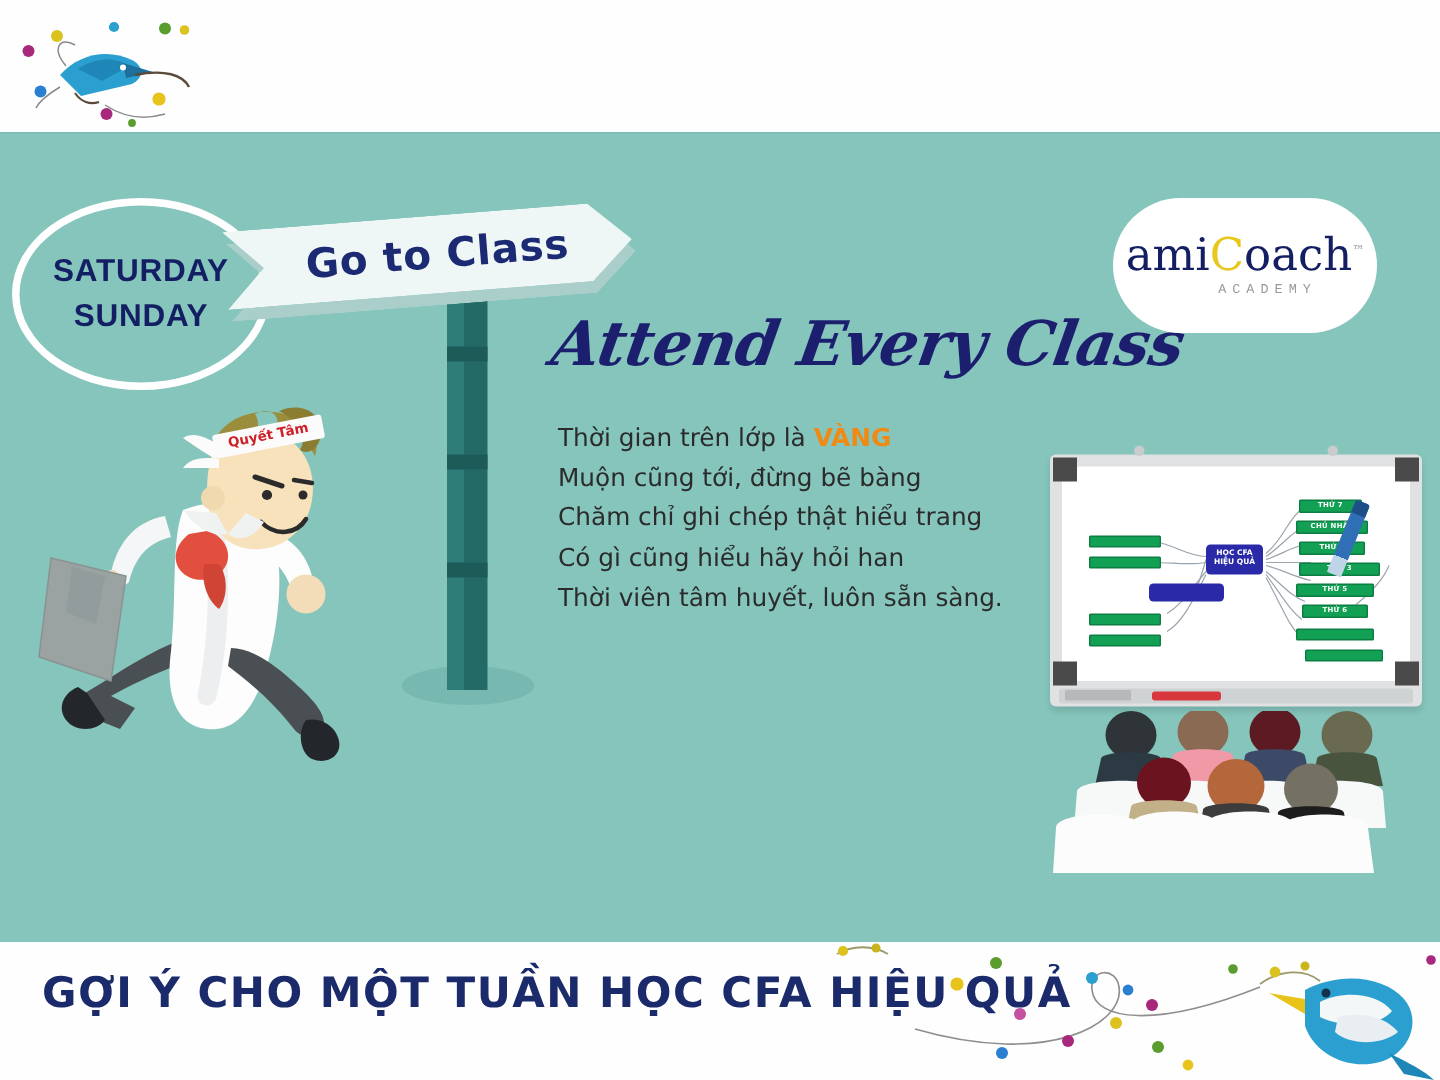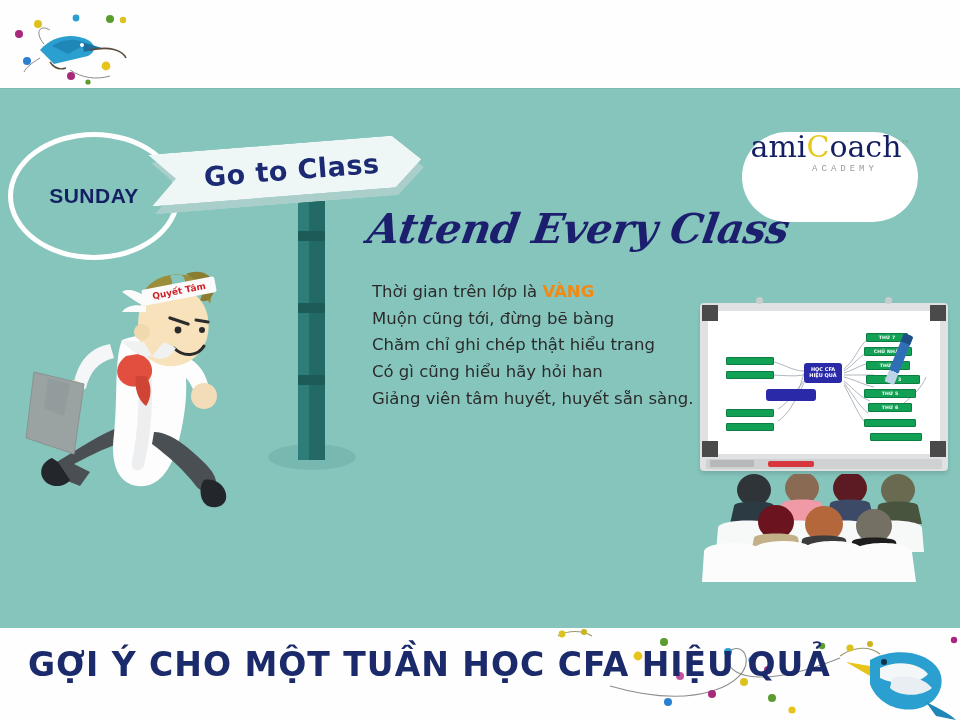--- a/index.html
+++ b/index.html
@@ -77,21 +77,21 @@
   .poem p {
     font-size:16.5px; color:#2b2b2b; line-height:1.62; white-space:nowrap;
     font-family:"DejaVu Sans", sans-serif;
   }
   .gold { color:#f08a14; font-weight:bold; }
 
   
   .logo {
     position:absolute; left:742px; top:132px; width:176px; height:90px;
     background:#ffffff; border-radius:45px;
-    display:flex; flex-direction:column; align-items:center; 
+    display:flex; flex-direction:column; align-items:center; justify-content:center;
   }
   .logo-main { font-family:"DejaVu Serif", serif; font-size:30px; line-height:1; }
   .logo-main .navy { color:#141f63; }
   .logo-main .gold-c { color:#e8c81e; }
   .logo-tm { font-size:8px; color:#8f8f8f; vertical-align:super; }
   .logo-sub { font-size:9px; letter-spacing:4px; color:#9a9a9a; margin-top:2px; margin-left:30px;font-family:Liberation Mono, monospace; }
 
   
   .wb-frame {
     position:absolute; left:700px; top:303px; width:248px; height:168px;
@@ -138,21 +138,21 @@
     transform:rotate(22deg); border-radius:2px 2px 0 0;
   }
   .marker-cap { position:absolute; left:0; top:0; width:10px; height:9px; background:#1d4e86; border-radius:2px 2px 0 0; }
 
   
   .audience { position:absolute; left:700px; top:474px; width:250px; height:110px; }
 
   
   .bottom-title {
     position:absolute; left:28px; top:645px;
-    font-size:33px; font-weight:bold; color:#1b2a6b;
+    font-size:28px; font-weight:bold; color:#1b2a6b;
     letter-spacing:1px; white-space:nowrap;
     font-family:"DejaVu Sans", sans-serif;
   }
   .headband {
     position:absolute; left:142px; top:283px; width:74px; height:16px;
     background:#fbfbfb; transform:rotate(-11deg);
     display:flex; align-items:center; justify-content:center;
     color:#cf2028; font-size:9px; font-weight:bold;
     font-family:"DejaVu Sans", sans-serif;
     border-radius:2px; z-index:6;
@@ -185,20 +185,21 @@
       <circle cx="113" cy="14" r="3.2" fill="#dcc21f"></circle>
       <circle cx="9" cy="28" r="4" fill="#a8287c"></circle>
       <circle cx="17" cy="55" r="4" fill="#2b7fd0"></circle>
       <circle cx="61" cy="70" r="4" fill="#a8287c"></circle>
       <circle cx="96" cy="60" r="4.4" fill="#e8c41b"></circle>
       <circle cx="78" cy="76" r="2.6" fill="#5a9c2e"></circle>
     </g>
   </svg>
 
   <div class="day-circle">
+    <div>SATURDAY</div>
     <div>SUNDAY</div>
   </div>
 
   <div class="post-shadow"></div>
   <div class="post">
     <div class="post-seg" style="top:46px"></div>
     <div class="post-seg" style="top:118px"></div>
     <div class="post-seg" style="top:190px"></div>
   </div>
 
@@ -255,21 +256,21 @@
     <span>Quyết Tâm</span>
   </div>
 
   <div class="headline">Attend Every Class</div>
 
   <div class="poem">
     <p><span>Thời gian trên lớp là </span><span class="gold">VÀNG</span></p>
     <p>Muộn cũng tới, đừng bẽ bàng</p>
     <p>Chăm chỉ ghi chép thật hiểu trang</p>
     <p>Có gì cũng hiểu hãy hỏi han</p>
-    <p>Giảng viên tâm huyết, huyết sẵn sàng.</p>
+    <p>Thời viên tâm huyết, luôn sẵn sàng.</p>
   </div>
 
   <div class="logo">
     <div class="logo-main"><span class="navy">ami</span><span class="gold-c">C</span><span class="navy">oach</span><span class="logo-tm">™</span></div>
     <div class="logo-sub">ACADEMY</div>
   </div>
 
   <div class="wb-frame">
     <div class="wb-mount" style="left:56px"></div>
     <div class="wb-mount" style="right:56px"></div>

